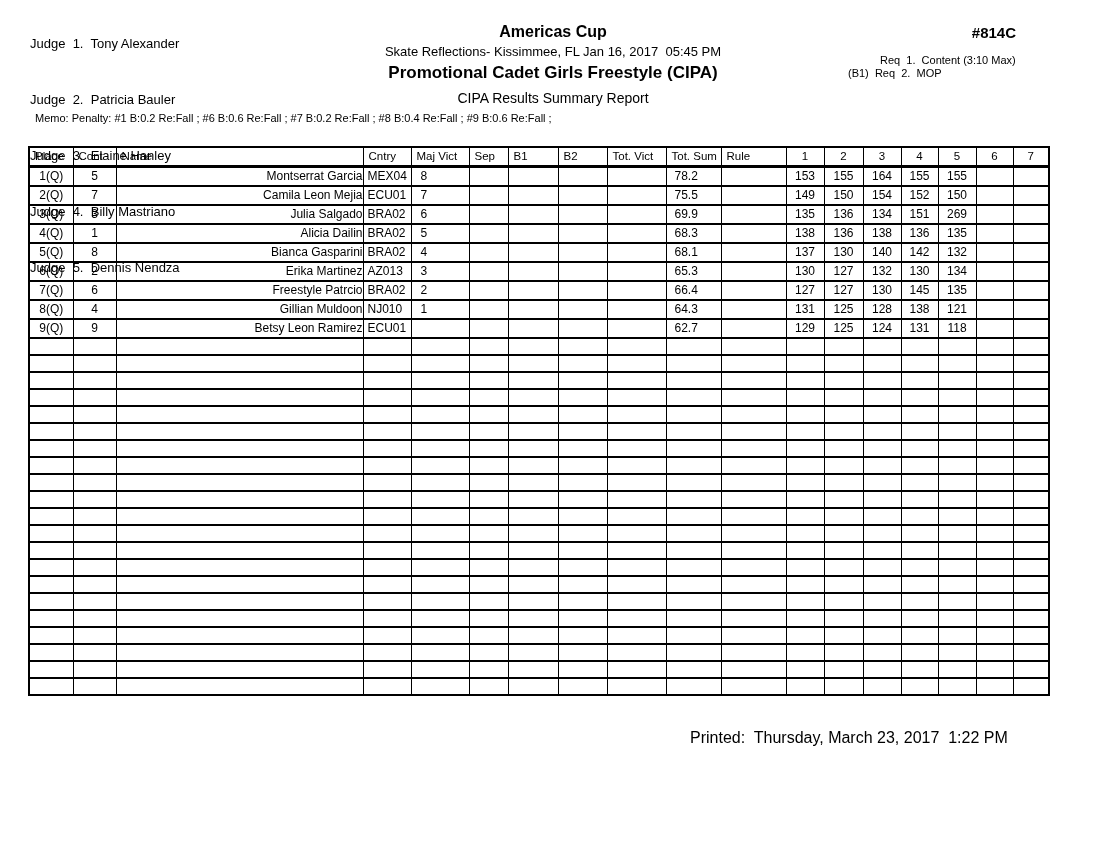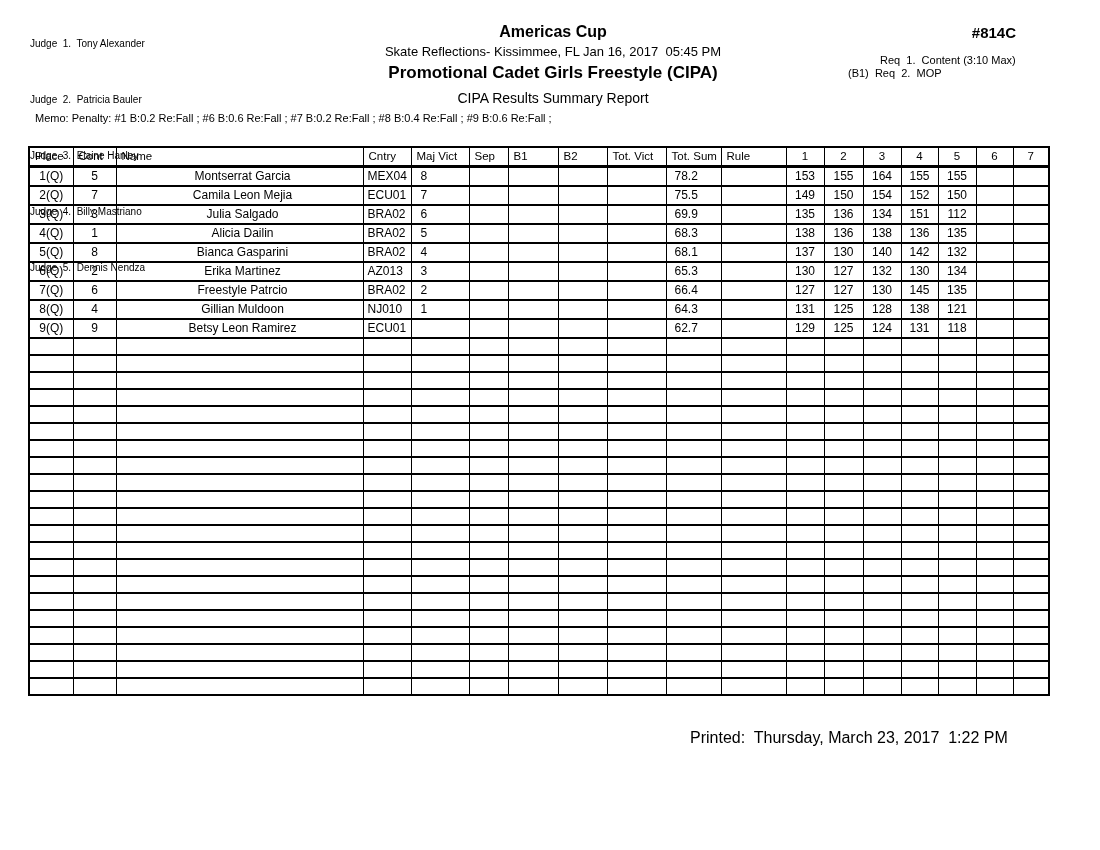--- a/index.html
+++ b/index.html
@@ -8,21 +8,21 @@
     width: 1100px; height: 850px;
     background: #ffffff; color: #000000;
     font-family: "Liberation Sans", sans-serif;
     position: relative; overflow: hidden;
   }
   .pre { white-space: pre; }
 
   
   .judges {
     position: absolute; left: 30px; top: 9px;
-    font-size: 10px; line-height: 14px;
+    font-size: 13px; line-height: 14px;
   }
 
   
   .center-head {
     position: absolute; left: 0; top: 23px; width: 1106px;
     text-align: center;
   }
   .competition   { font-size: 16px; font-weight: bold; line-height: 18px; }
   .venue-date    { font-size: 13px; line-height: 17px; margin-top: 2px; }
   .event-title   { font-size: 17px; font-weight: bold; line-height: 21px; margin-top: 2px; }
@@ -57,21 +57,21 @@
     border-top-width: 2px; border-bottom-width: 2px;
     height: 17px; line-height: 17px;
     padding: 0; overflow: hidden; white-space: nowrap;
     vertical-align: middle;
     font-weight: normal;
   }
   .results thead th { border-bottom-width: 3px; font-size: 11.5px; }
   .hl { text-align: left; padding-left: 5px !important; }
   .tc { text-align: center; }
   .tl4 { text-align: left; padding-left: 4px !important; }
-  .tl6 { text-align: center; padding-left: 6px !important; }
+  .tl6 { text-align: right; padding-left: 6px !important; }
   .tl8 { text-align: left; padding-left: 8px !important; }
   .tl9 { text-align: left; padding-left: 9px !important; }
 
   
   .printed {
     position: absolute; left: 690px; top: 729px;
     font-size: 16px;
   }
 </style>
 </head>
@@ -199,21 +199,21 @@
     <td class="tl6"></td>
     <td class="tl6"></td>
     <td class="tl6"></td>
     <td class="tl6"></td>
     <td class="tl8">69.9</td>
     <td class="tl6"></td>
     <td class="tc">135</td>
     <td class="tc">136</td>
     <td class="tc">134</td>
     <td class="tc">151</td>
-    <td class="tc">112</td>
+    <td class="tc">269</td>
     <td class="tc"></td>
     <td class="tc"></td>
   </tr>
 
   <tr>
     <td class="tc">4(Q)</td>
     <td class="tc">1</td>
     <td class="tl6">Alicia Dailin</td>
     <td class="tl4">BRA02</td>
     <td class="tl9">5</td>

